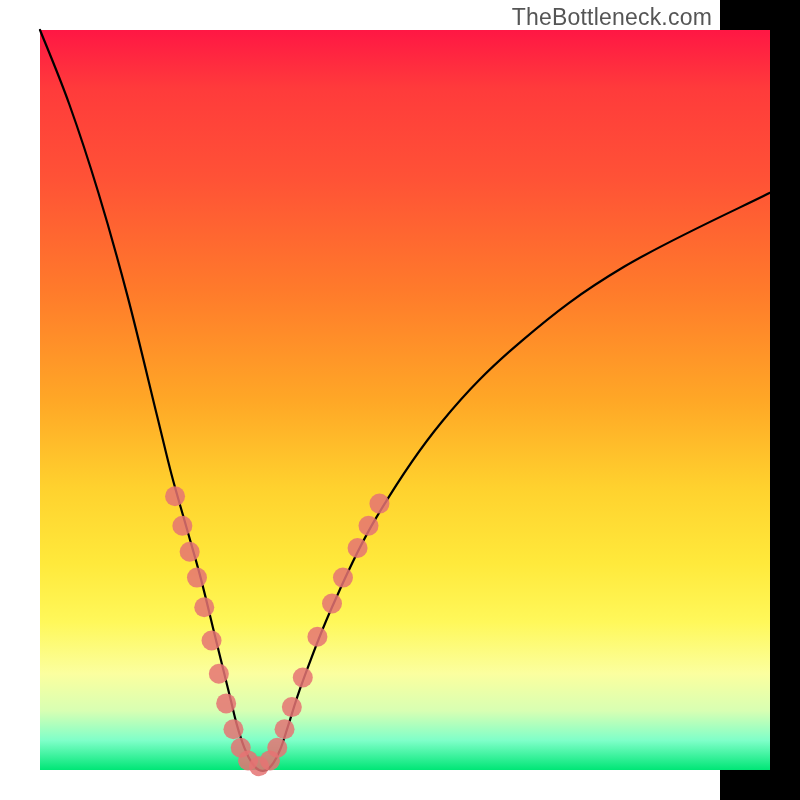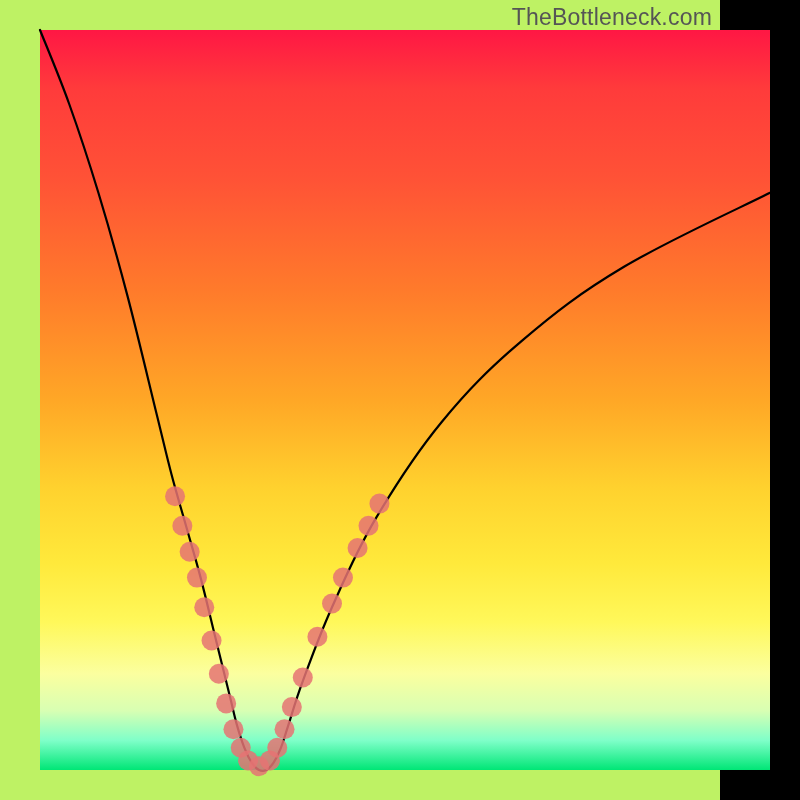--- a/index.html
+++ b/index.html
@@ -8,21 +8,21 @@
     width: 800px;
     height: 800px;
     background: #000;
     overflow: hidden;
     font-family: Arial, Helvetica, sans-serif;
   }
   .canvas {
     position: relative;
     width: 720px;
     height: 800px;
-    background: #bef264;
+    background: #ffffff;
   }
   .plot-area {
     position: absolute;
     left: 40px;
     top: 30px;
     width: 730px;
     height: 740px;
     background: linear-gradient(
       to bottom,
       #ff1744 0%,

